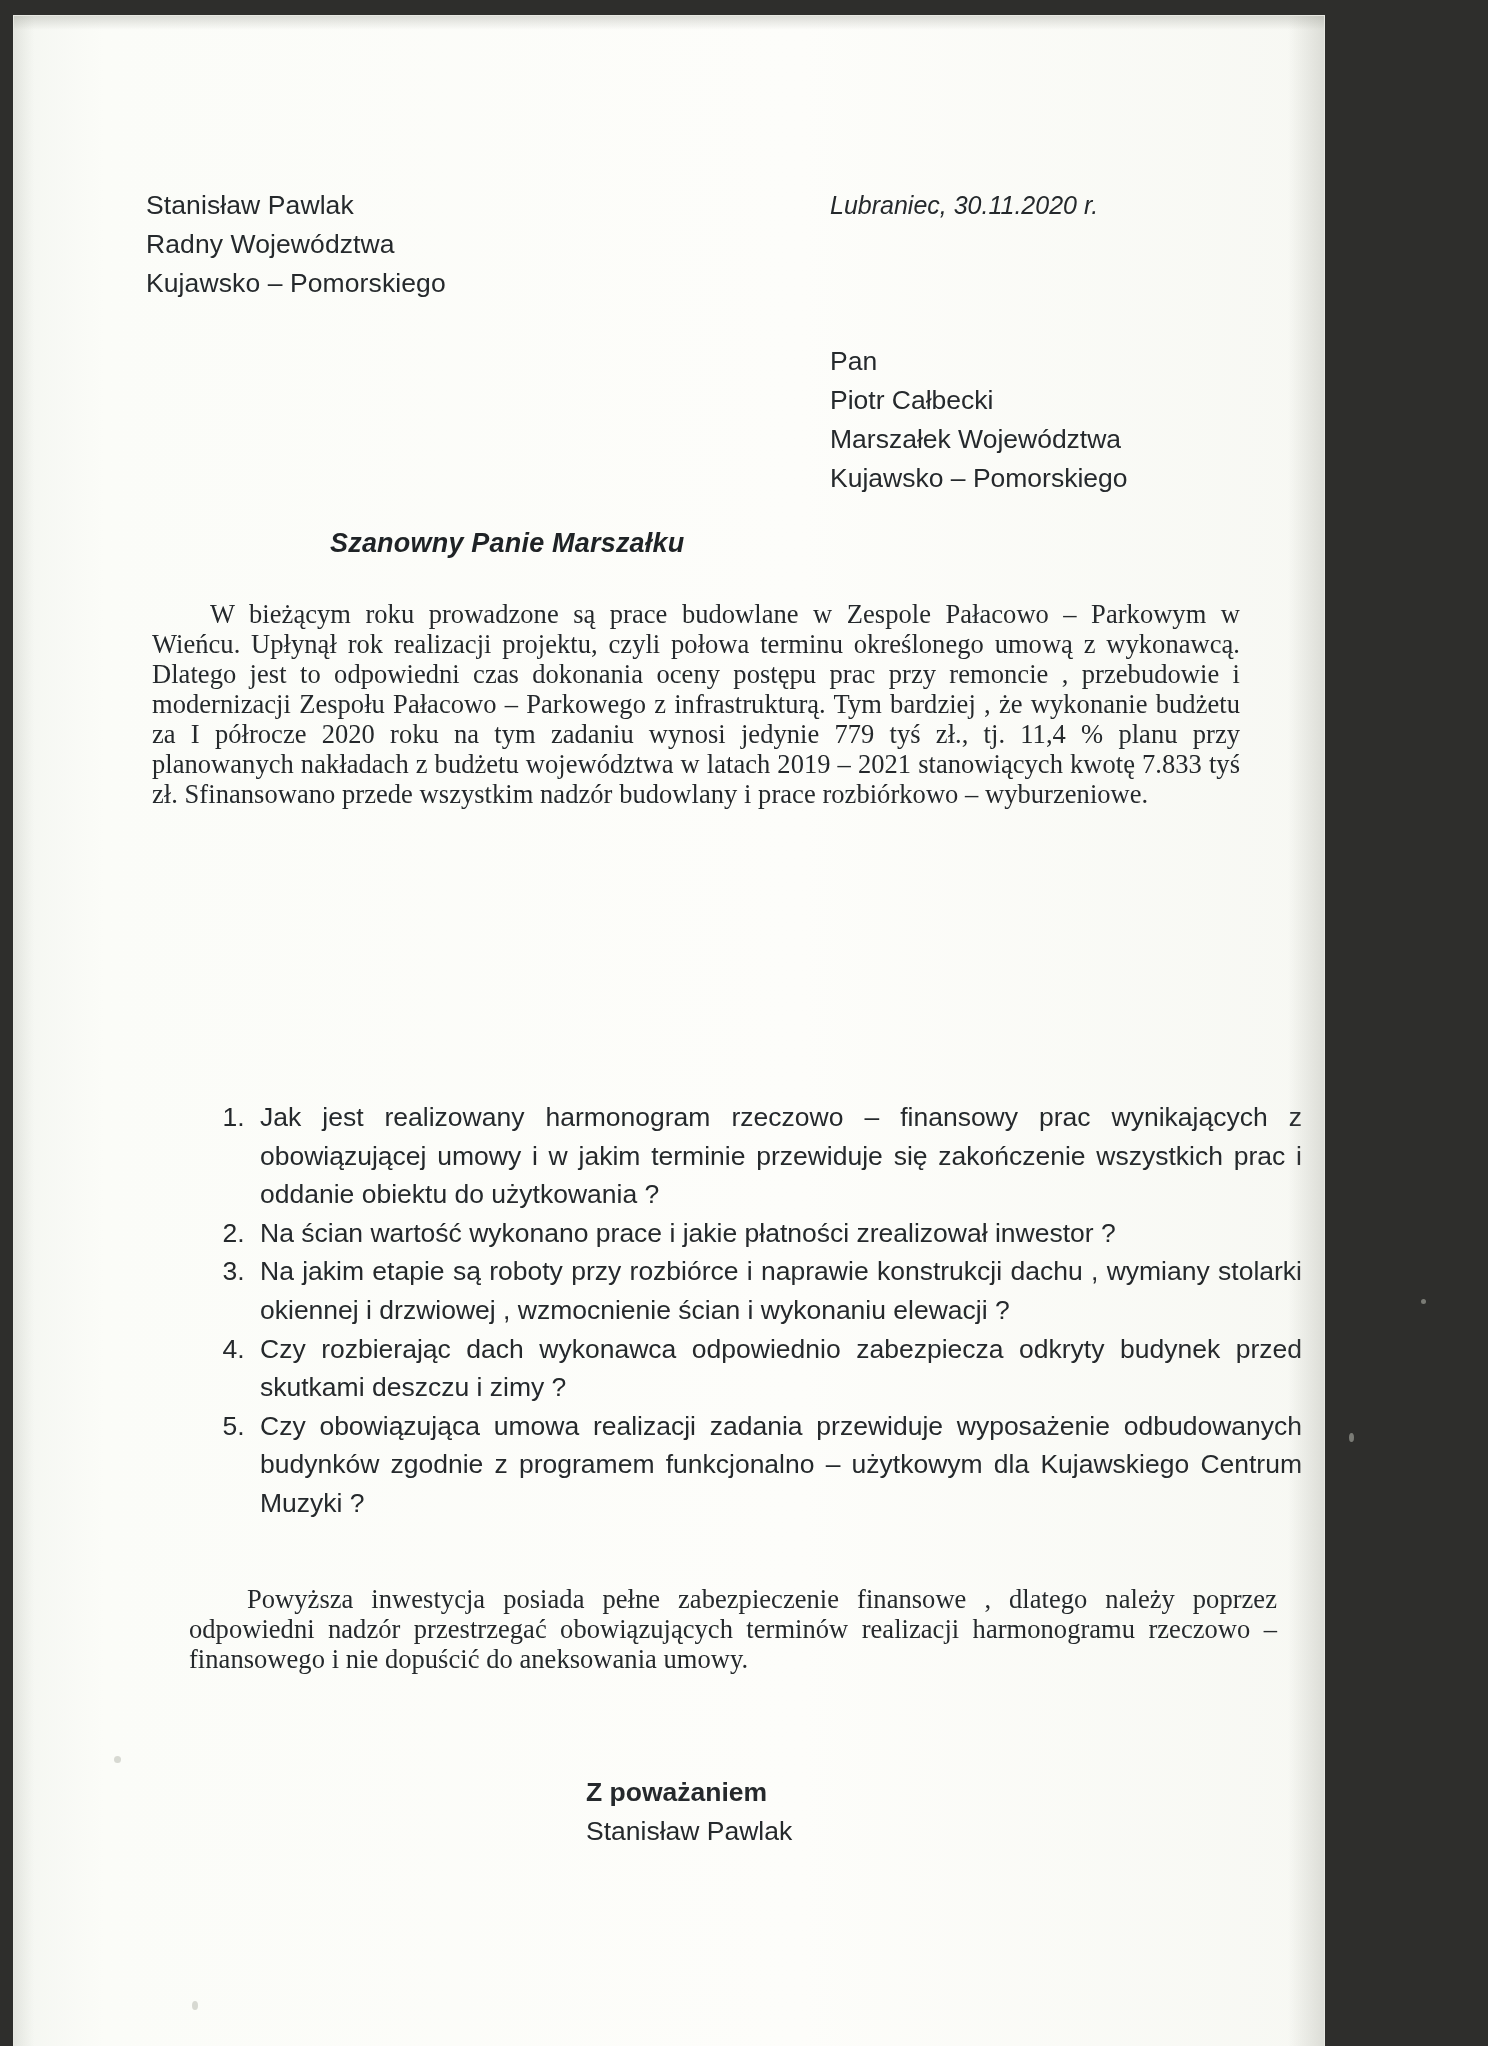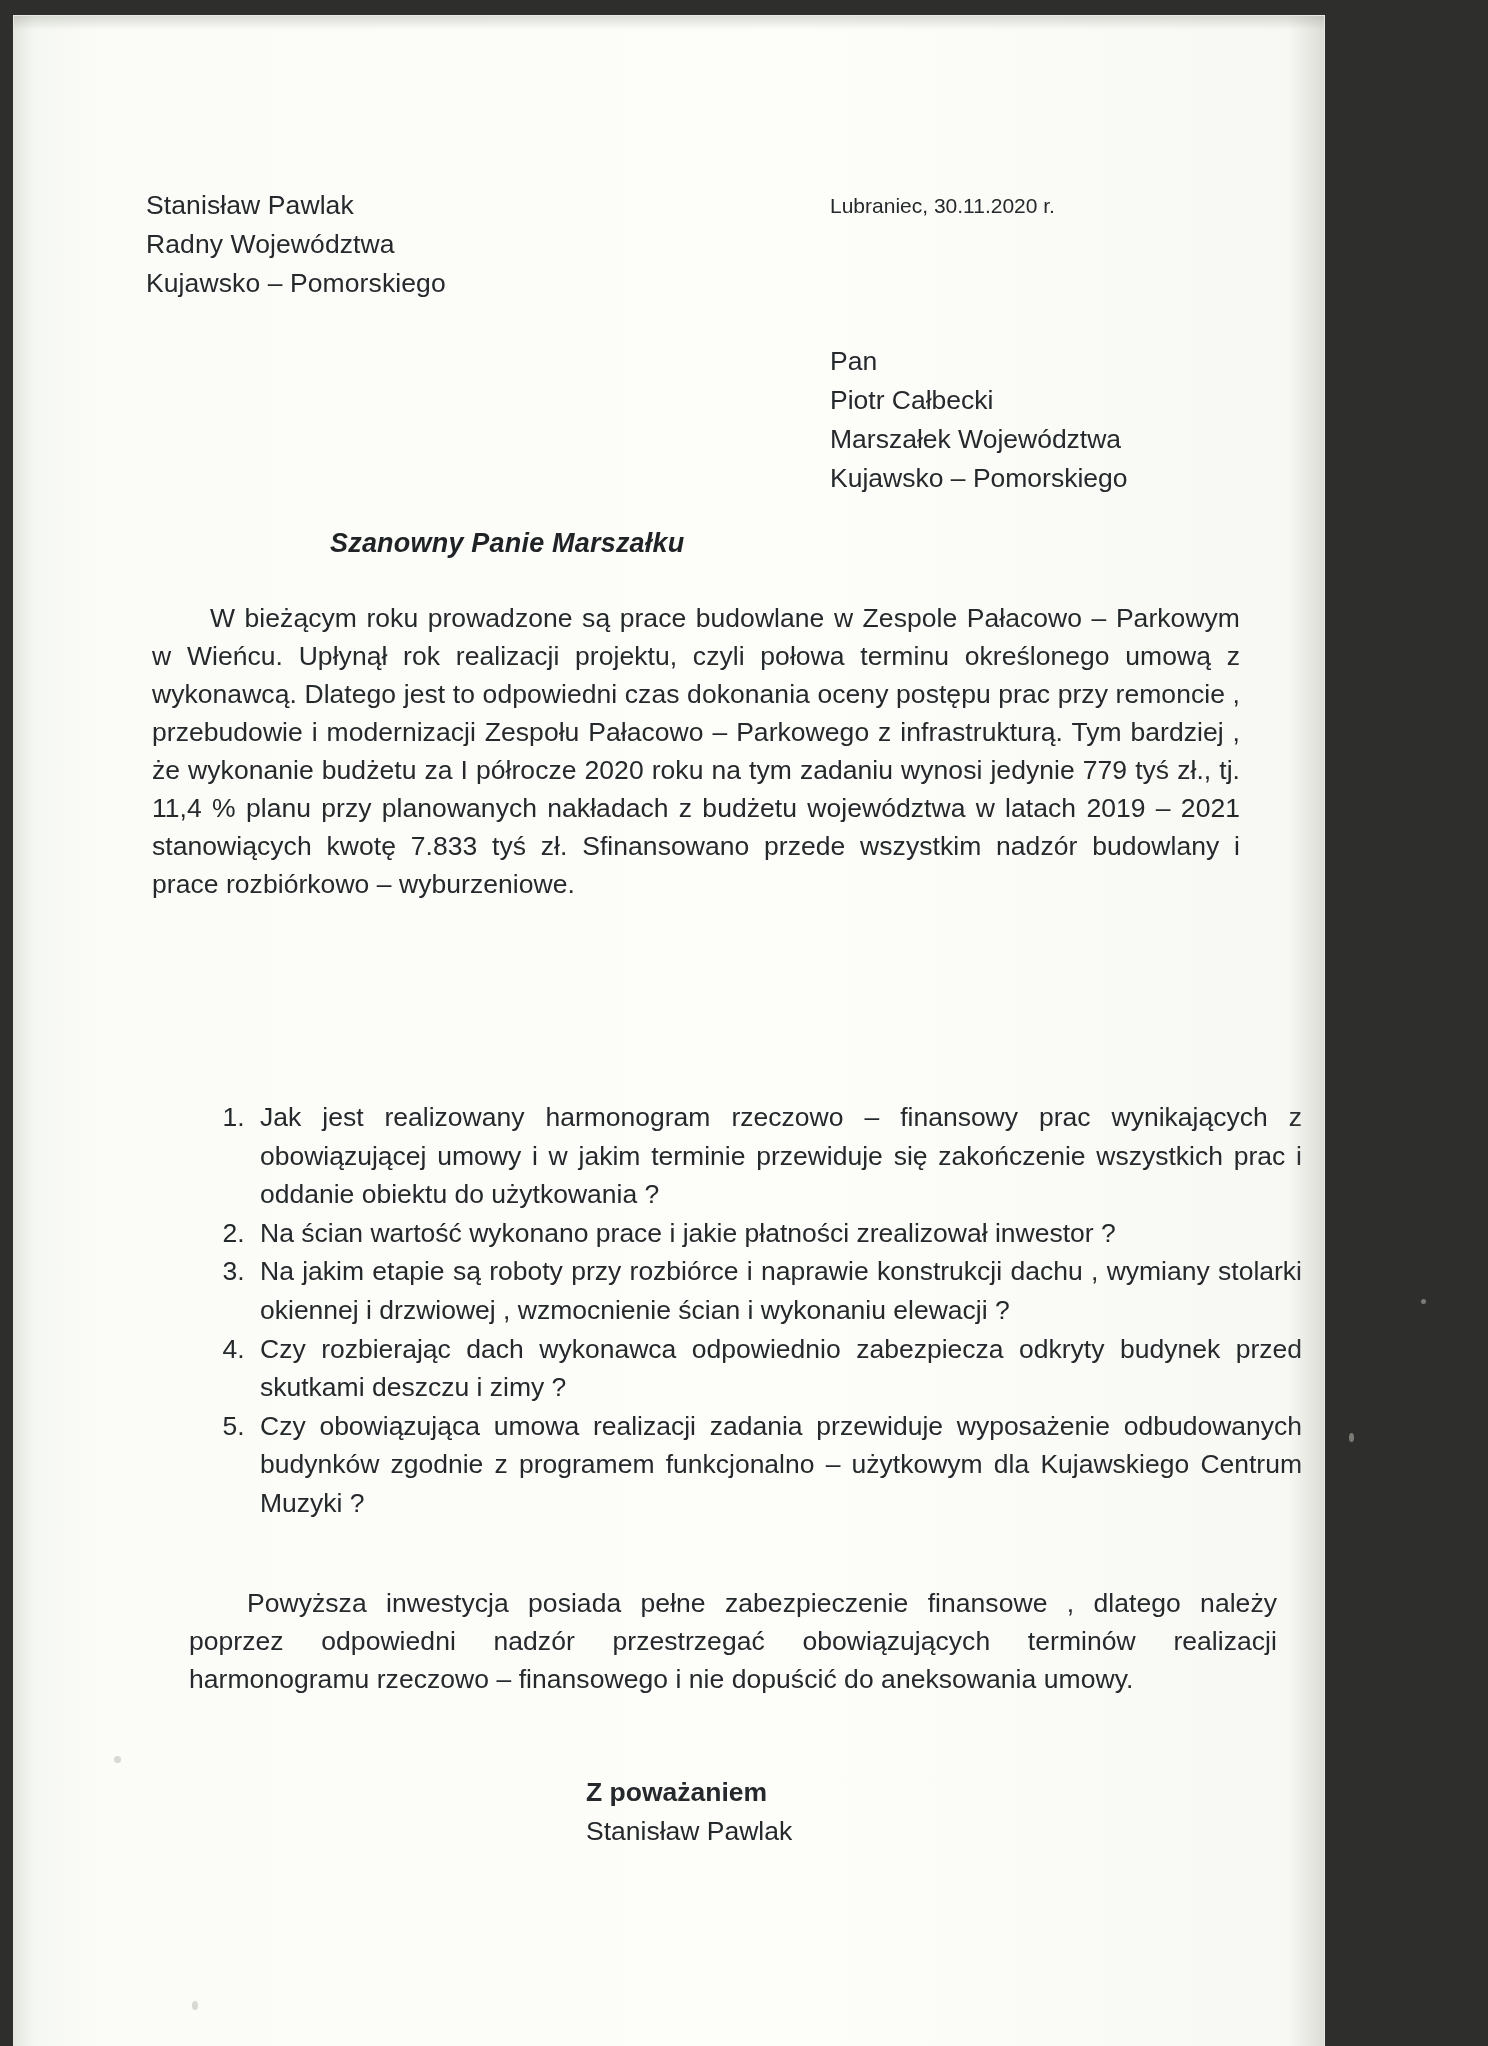--- a/index.html
+++ b/index.html
@@ -73,23 +73,24 @@
     font-size: 26.5px;
     line-height: 39px;
     letter-spacing: 0.1px;
     color: #25292c;
   }
 
   .place-date {
     position: absolute;
     left: 816px;
     top: 170px;
-    font-size: 21px;
-    line-height: 39px;
-    color: #25292c;
+    font-size: 25px;
+    line-height: 39px;
+    color: #25292c;
+    font-style: italic;
   }
 
   .addressee {
     position: absolute;
     left: 816px;
     top: 290px;
     font-size: 26.5px;
     line-height: 39px;
     color: #25292c;
     margin-top: 36px;
@@ -103,24 +104,25 @@
     font-weight: bold;
     font-style: italic;
     letter-spacing: 0.2px;
     color: #1f2326;
   }
 
   
   .para {
     position: absolute;
     font-size: 26.5px;
-    line-height: 38px;
+    line-height: 30px;
     text-align: justify;
     color: #25292c;
     letter-spacing: 0.05px;
+    font-family: Liberation Serif, serif;
   }
   .para .indent { display: inline-block; width: 58px; }
 
   #para-1 {
     left: 138px;
     top: 583px;
     width: 1088px;
   }
 
   #para-2 {

